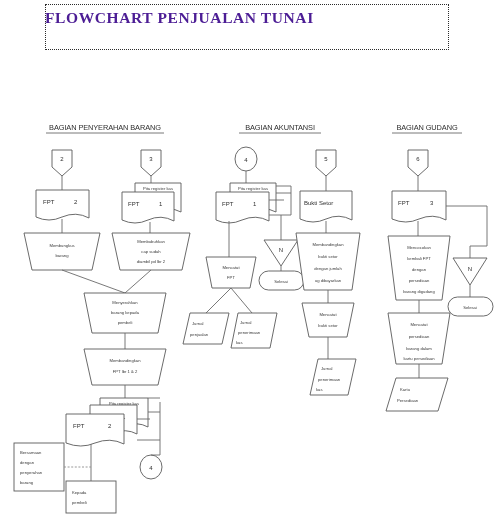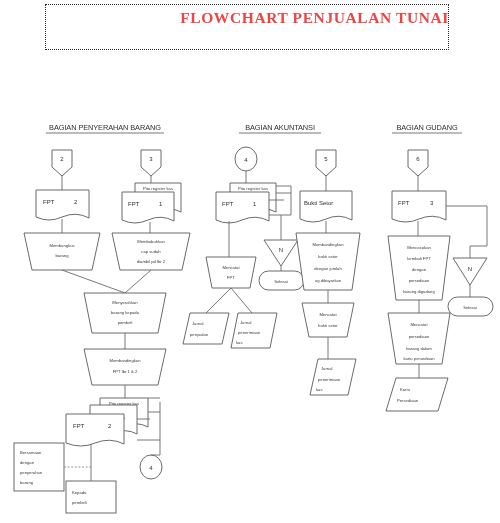--- a/index.html
+++ b/index.html
@@ -8,24 +8,24 @@
     font-family:"Liberation Sans", sans-serif;
     position:relative;
   }
   #title-box{
     position:absolute;left:45px;top:4px;width:404px;height:46px;
     border:1px dotted #2b2b2b;
     box-sizing:border-box;
   }
   #title-text{
     position:absolute;left:45px;top:9px;width:404px;
-    text-align:right;
+    text-align:left;
     font-family:"Liberation Serif", serif;
     font-weight:bold;font-size:15.5px;letter-spacing:.6px;
-    color:#ef4444;
+    color:#4c1d95;
     white-space:nowrap;
   }
   svg#chart{position:absolute;left:0;top:0;}
   .shape{fill:#ffffff;stroke:#5a5a5a;stroke-width:0.9;}
   .line{stroke:#6a6a6a;stroke-width:0.9;fill:none;}
   .dashline{stroke:#8d8d8d;stroke-width:0.9;fill:none;stroke-dasharray:2 1.6;}
   .lbl{font-family:"Liberation Sans",sans-serif;fill:#3a3a3a;font-size:4.2px;}
   .lbl.c{text-anchor:middle;}
   .hdr{font-family:"Liberation Sans",sans-serif;fill:#2e2e2e;font-size:7.4px;
        letter-spacing:-0.1px;text-anchor:middle;}

